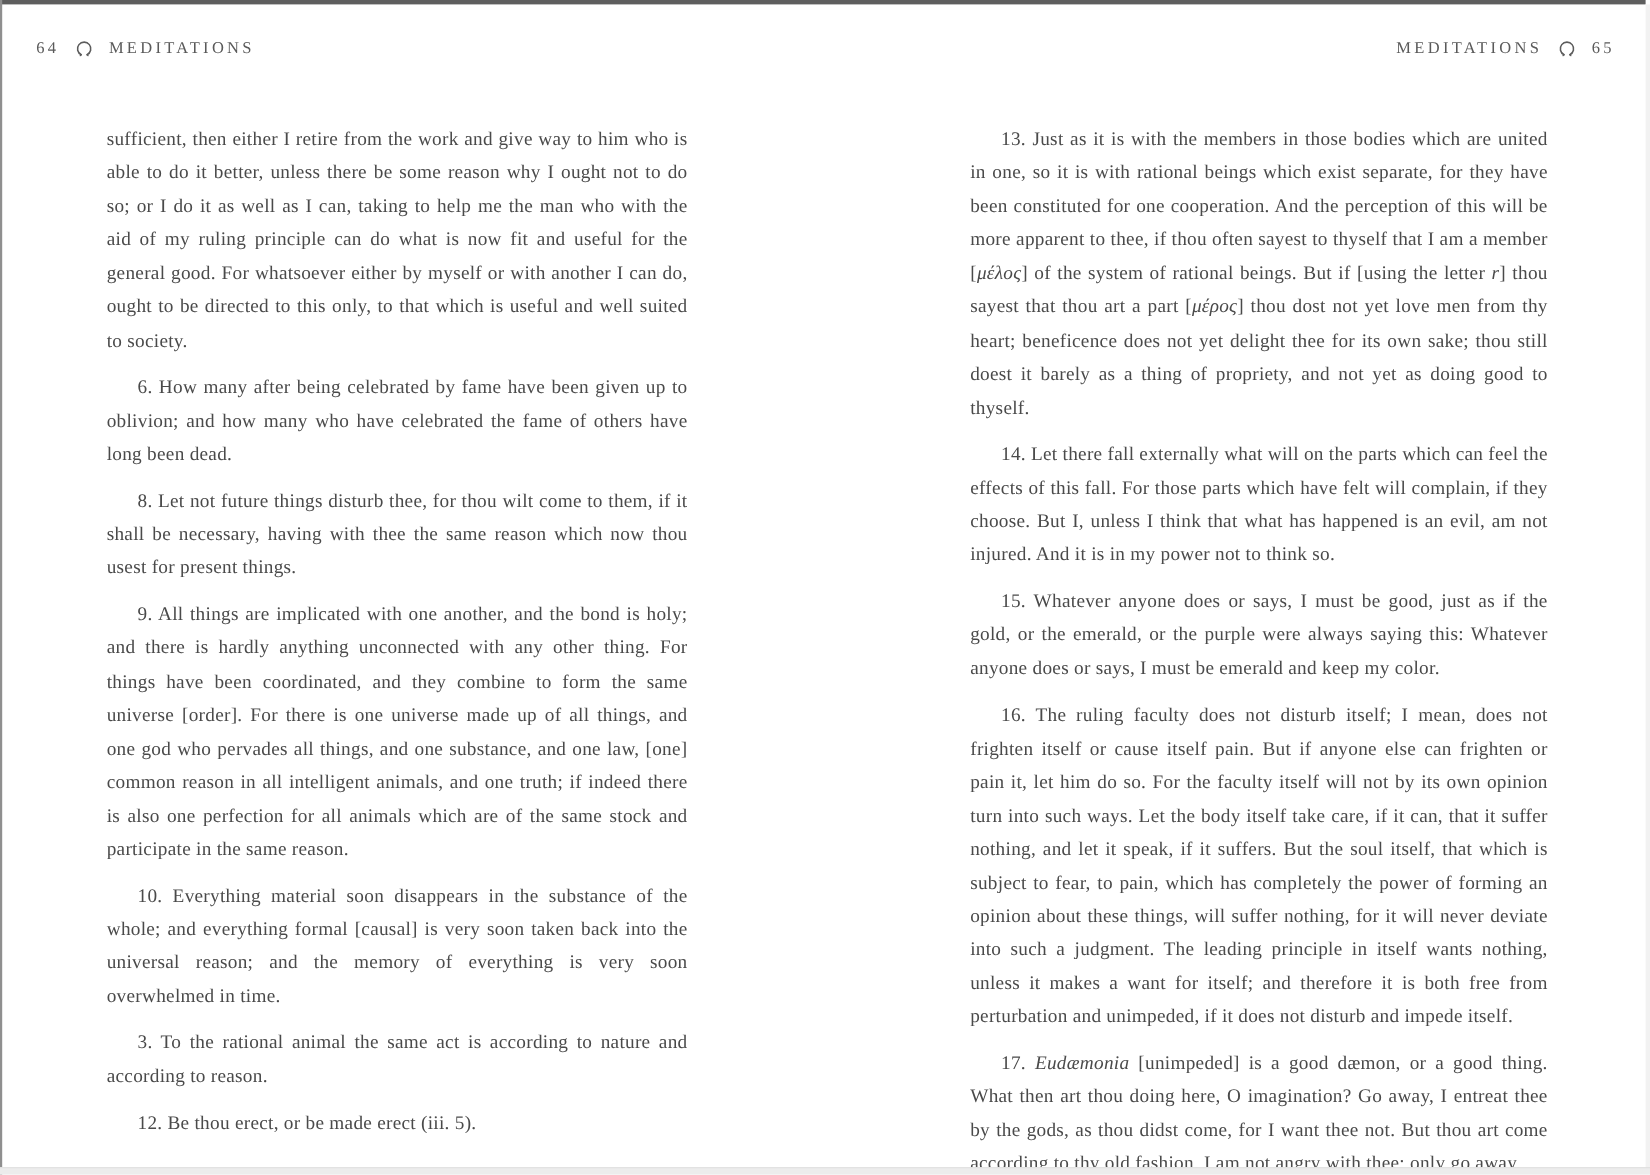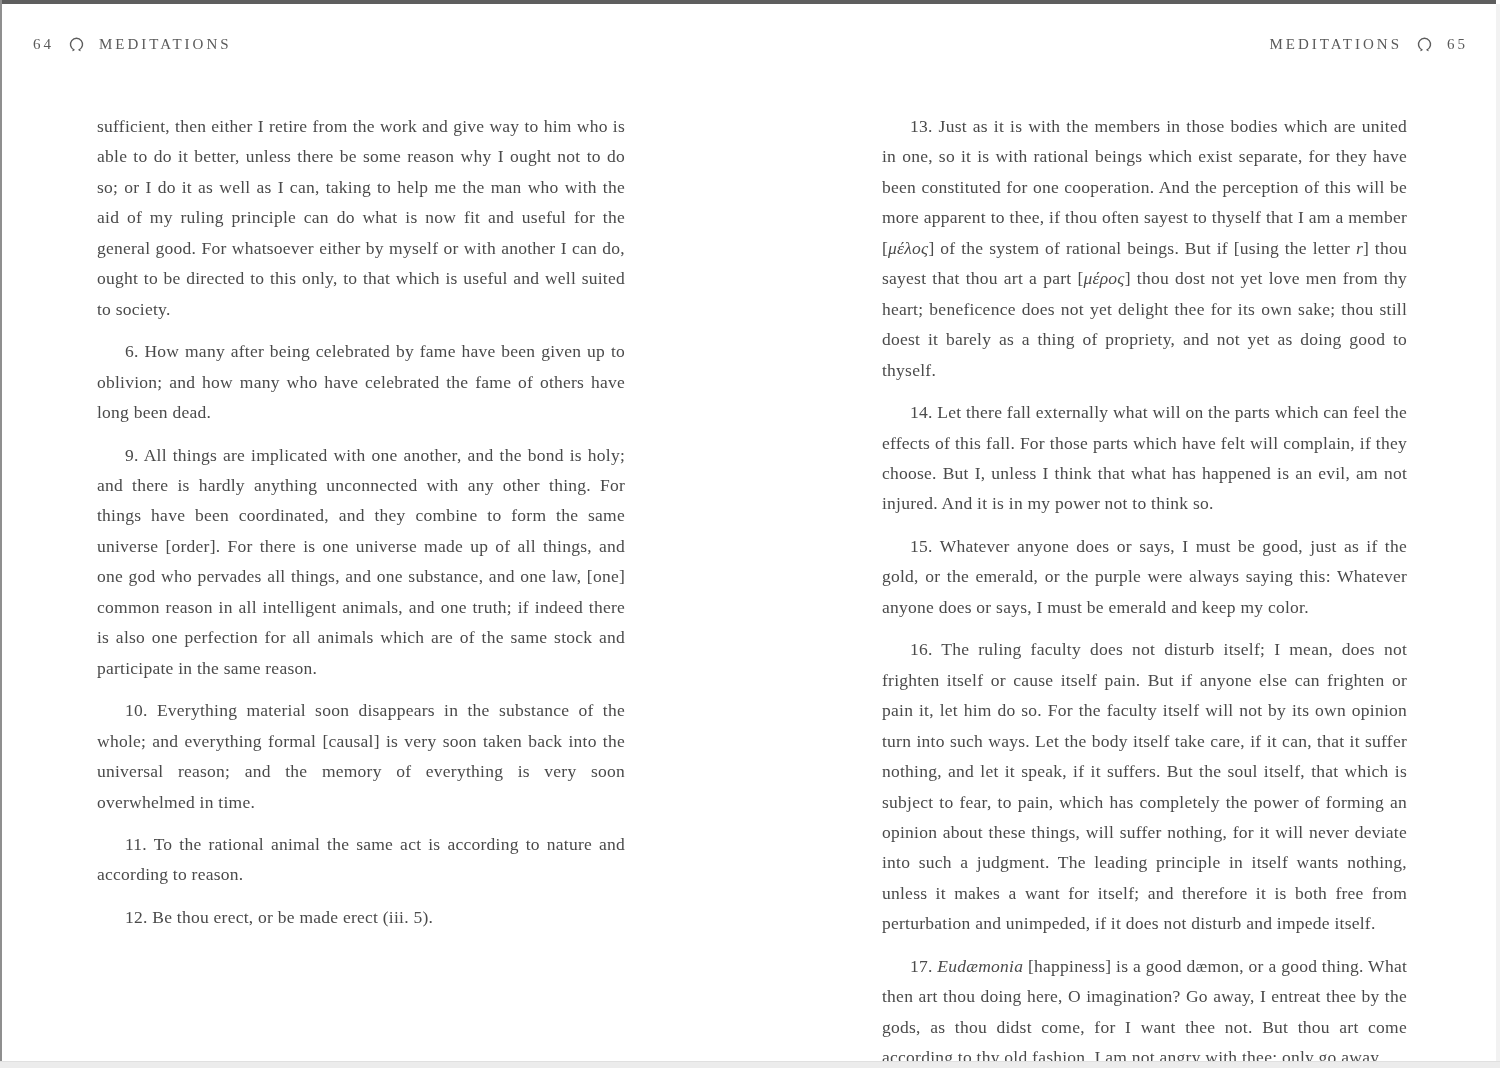--- a/index.html
+++ b/index.html
@@ -77,40 +77,41 @@
       <svg width="17" height="17" viewBox="0 0 18 18" aria-hidden="true">
         <path d="M 6.25 14.6 A 6.4 6.4 0 1 1 11.75 14.6" fill="none" stroke="#5c5c5c" stroke-width="1.5" stroke-linecap="round"></path>
         <path d="M 6.25 14.6 l -1.1 0.9 M 11.75 14.6 l 1.1 0.9" fill="none" stroke="#5c5c5c" stroke-width="1.1" stroke-linecap="round"></path>
       </svg>
     </span>
     <span>MEDITATIONS</span>
   </div>
   <div class="page-body" id="left-body">
       <p class="para"><span>sufficient, then either I retire from the work and give way to him who is able to do it better, unless there be some reason why I ought not to do so; or I do it as well as I can, taking to help me the man who with the aid of my ruling principle can do what is now fit and useful for the general good. For whatsoever either by myself or with another I can do, ought to be directed to this only, to that which is useful and well suited to society.</span></p>
       <p class="para indent"><span>6. How many after being celebrated by fame have been given up to oblivion; and how many who have celebrated the fame of others have long been dead.</span></p>
+      <p class="para indent"><span>8. Let not future things disturb thee, for thou wilt come to them, if it shall be necessary, having with thee the same reason which now thou usest for present things.</span></p>
       <p class="para indent"><span>9. All things are implicated with one another, and the bond is holy; and there is hardly anything unconnected with any other thing. For things have been coordinated, and they combine to form the same universe [order]. For there is one universe made up of all things, and one god who pervades all things, and one substance, and one law, [one] common reason in all intelligent animals, and one truth; if indeed there is also one perfection for all animals which are of the same stock and participate in the same reason.</span></p>
       <p class="para indent"><span>10. Everything material soon disappears in the substance of the whole; and everything formal [causal] is very soon taken back into the universal reason; and the memory of everything is very soon overwhelmed in time.</span></p>
-      <p class="para indent"><span>11. To the rational animal the same act is according to nature and according to reason.</span></p>
+      <p class="para indent"><span>3. To the rational animal the same act is according to nature and according to reason.</span></p>
       <p class="para indent"><span>12. Be thou erect, or be made erect (iii. 5).</span></p>
     </div>
 </div>
 
 <div class="page right">
   <div class="page-header">
     <span>MEDITATIONS</span>
     <span class="ornament">
       <svg width="17" height="17" viewBox="0 0 18 18" aria-hidden="true">
         <path d="M 6.25 14.6 A 6.4 6.4 0 1 1 11.75 14.6" fill="none" stroke="#5c5c5c" stroke-width="1.5" stroke-linecap="round"></path>
         <path d="M 6.25 14.6 l -1.1 0.9 M 11.75 14.6 l 1.1 0.9" fill="none" stroke="#5c5c5c" stroke-width="1.1" stroke-linecap="round"></path>
       </svg>
     </span>
     <span>65</span>
   </div>
   <div class="page-body" id="right-body">
       <p class="para indent"><span>13. Just as it is with the members in those bodies which are united in one, so it is with rational beings which exist separate, for they have been constituted for one cooperation. And the perception of this will be more apparent to thee, if thou often sayest to thyself that I am a member [</span><em>μέλος</em><span>] of the system of rational beings. But if [using the letter </span><em>r</em><span>] thou sayest that thou art a part [</span><em>μέρος</em><span>] thou dost not yet love men from thy heart; beneficence does not yet delight thee for its own sake; thou still doest it barely as a thing of propriety, and not yet as doing good to thyself.</span></p>
       <p class="para indent"><span>14. Let there fall externally what will on the parts which can feel the effects of this fall. For those parts which have felt will complain, if they choose. But I, unless I think that what has happened is an evil, am not injured. And it is in my power not to think so.</span></p>
       <p class="para indent"><span>15. Whatever anyone does or says, I must be good, just as if the gold, or the emerald, or the purple were always saying this: Whatever anyone does or says, I must be emerald and keep my color.</span></p>
       <p class="para indent"><span>16. The ruling faculty does not disturb itself; I mean, does not frighten itself or cause itself pain. But if anyone else can frighten or pain it, let him do so. For the faculty itself will not by its own opinion turn into such ways. Let the body itself take care, if it can, that it suffer nothing, and let it speak, if it suffers. But the soul itself, that which is subject to fear, to pain, which has completely the power of forming an opinion about these things, will suffer nothing, for it will never deviate into such a judgment. The leading principle in itself wants nothing, unless it makes a want for itself; and therefore it is both free from perturbation and unimpeded, if it does not disturb and impede itself.</span></p>
-      <p class="para indent"><span>17. </span><em>Eudæmonia</em><span> [happiness] is a good dæmon, or a good thing. What then art thou doing here, O imagination? Go away, I entreat thee by the gods, as thou didst come, for I want thee not. But thou art come according to thy old fashion. I am not angry with thee: only go away.</span></p>
+      <p class="para indent"><span>17. </span><em>Eudæmonia</em><span> [unimpeded] is a good dæmon, or a good thing. What then art thou doing here, O imagination? Go away, I entreat thee by the gods, as thou didst come, for I want thee not. But thou art come according to thy old fashion. I am not angry with thee: only go away.</span></p>
     </div>
 </div>
 
 <div class="bottom-band"></div>
 
 </body></html>

